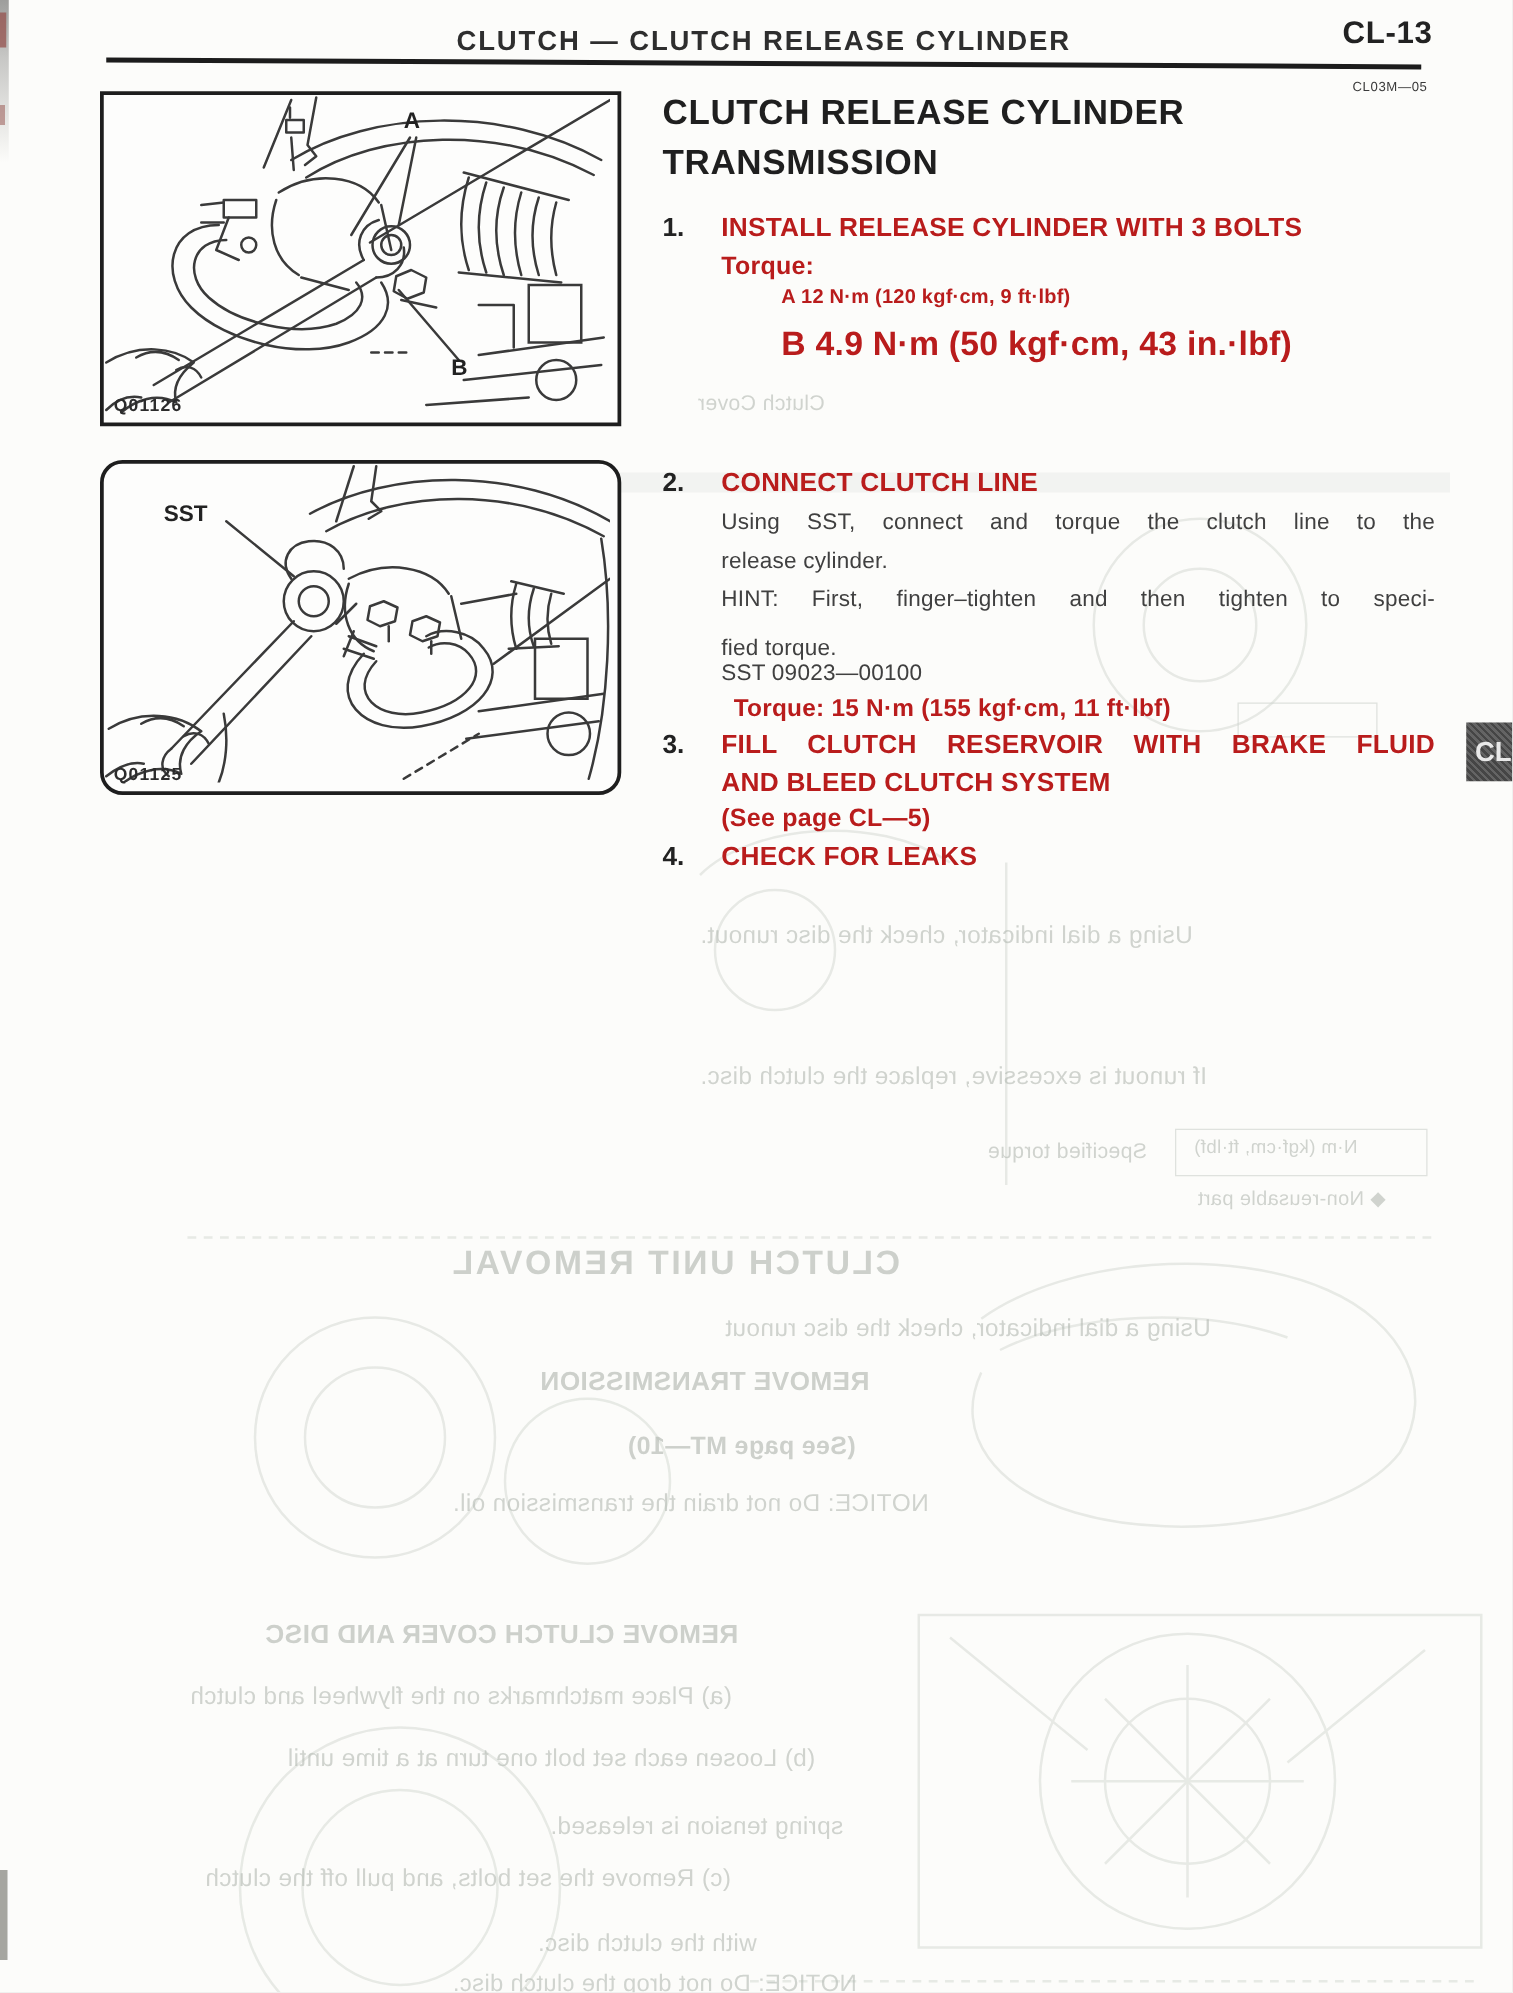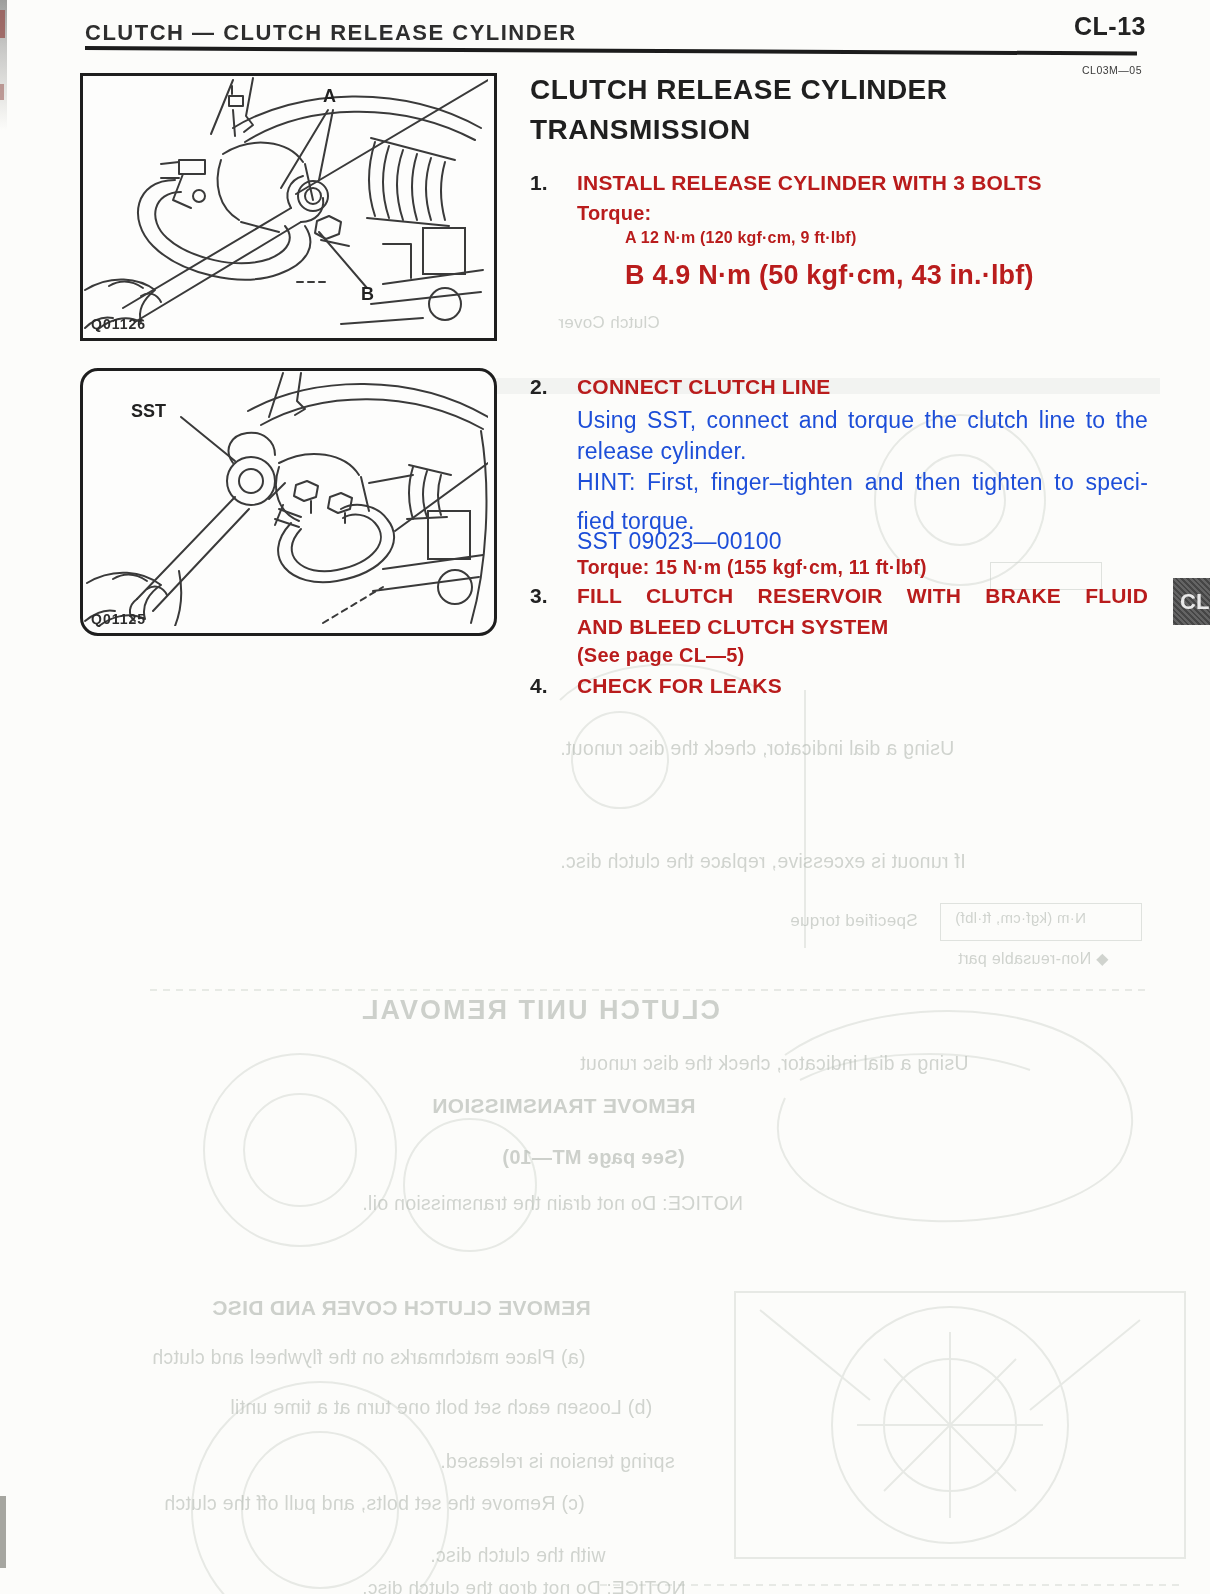--- a/index.html
+++ b/index.html
@@ -8,21 +8,21 @@
     width:1210px;height:1594px;
     margin:0 auto;
     background:#fcfcfa;
     overflow:hidden;
     font-family:"Liberation Sans", sans-serif;
     color:#262626;
   }
   
   .hdr-title{
     position:absolute;left:85px;top:20px;width:1052px;
-    text-align:left;font-size:22px;font-weight:bold;color:#2e2e2e;
+    text-align:center;font-size:22px;font-weight:bold;color:#2e2e2e;
     letter-spacing:1.5px;white-space:nowrap;
   }
   .hdr-title .bold-part{font-weight:bold;}
   .page-num{
     position:absolute;right:64px;top:12px;
     font-size:25px;font-weight:bold;color:#222;letter-spacing:.5px;
   }
   .hdr-rule{
     position:absolute;left:85px;top:46px;width:1052px;height:4px;
     background:#1c1c1c;transform:rotate(.3deg);transform-origin:left center;
@@ -51,26 +51,26 @@
   .doc-h1{
     position:absolute;left:0;
     font-size:28px;font-weight:bold;color:#1f1f1f;letter-spacing:.5px;white-space:nowrap;
   }
   .stepnum{
     position:absolute;left:0;width:40px;
     font-size:21px;font-weight:bold;color:#222;
   }
   .line{
     position:absolute;left:47px;white-space:nowrap;
-    font-size:23px;color:#1d4ed8;letter-spacing:.2px;
+    font-size:18px;color:#404040;letter-spacing:.2px;
   }
   .b{font-weight:bold;color:#b91c1c;}
   .j{width:571px;text-align:justify;text-align-last:justify;white-space:normal;}
   .indent2{left:95px;}
-  .sm{font-size:19.5px;}
+  .sm{font-size:19.5px;margin-left:10px;}
   
   .thumb-tab{
     position:absolute;left:1173px;top:578px;width:37px;height:47px;
     background:#4f4f4f;
     background-image:repeating-linear-gradient(45deg,rgba(255,255,255,.12) 0 2px,rgba(0,0,0,.12) 2px 4px);
     color:#e9e9e9;font-size:22px;font-weight:bold;
     line-height:47px;padding-left:7px;box-sizing:border-box;
   }
   
   .ghost{

